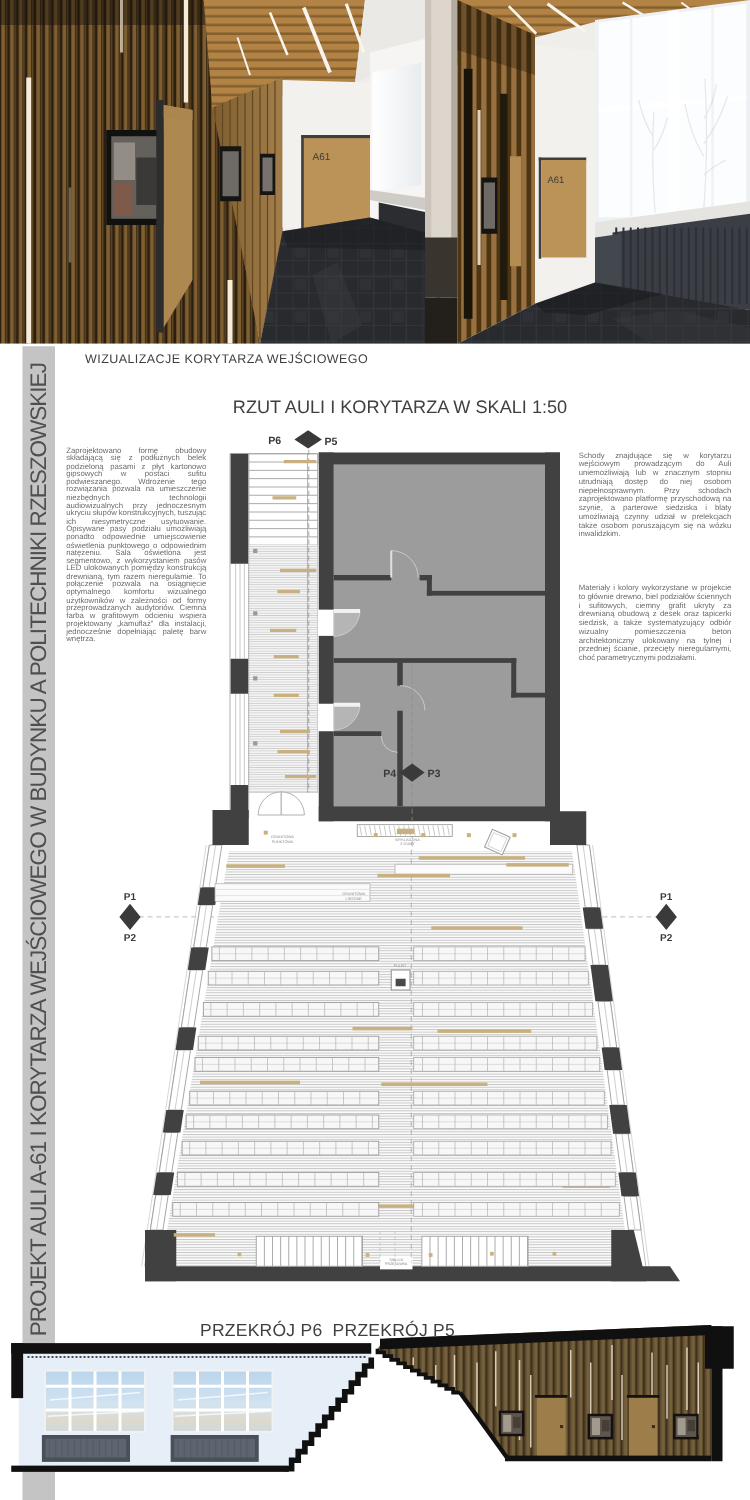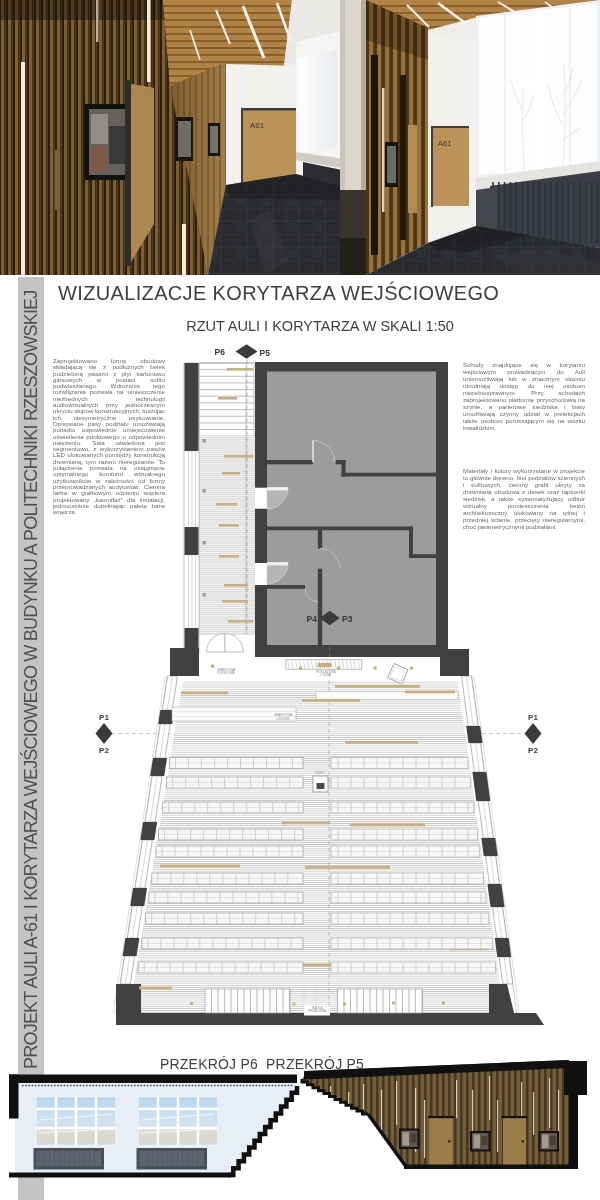--- a/index.html
+++ b/index.html
@@ -1,17 +1,17 @@
 <!DOCTYPE html>
 <html><head><meta charset="utf-8">
 <style>
   html,body{margin:0;padding:0;background:#ffffff;}
   body{width:600px;height:1200px;position:relative;overflow:hidden;
        font-family:"Liberation Sans",sans-serif;}
-  .h1{position:absolute;left:58px;top:282px;font-size:20px;color:#3f3f3f;
+  .h1{position:absolute;left:68px;top:282px;font-size:10px;color:#3f3f3f;
       letter-spacing:0.35px;}
   .h2{position:absolute;left:0;top:318px;width:640px;text-align:center;font-size:14.5px;
       color:#3f3f3f;letter-spacing:0px;}
   .h3{position:absolute;left:0;top:1056px;width:524px;text-align:center;font-size:14px;
       color:#3f3f3f;letter-spacing:0.2px;}
   .bar{position:absolute;left:18px;top:277px;width:26px;height:923px;background:#c4c4c4;}
   .bart{position:absolute;left:18px;top:1069px;width:792px;height:26px;
         transform:rotate(-90deg);transform-origin:0 0;font-size:18px;color:#4f4f4f;
         letter-spacing:-0.78px;line-height:26px;white-space:nowrap;}
   .blk{position:absolute;font-size:6.2px;line-height:7px;color:#6a6a6a;

